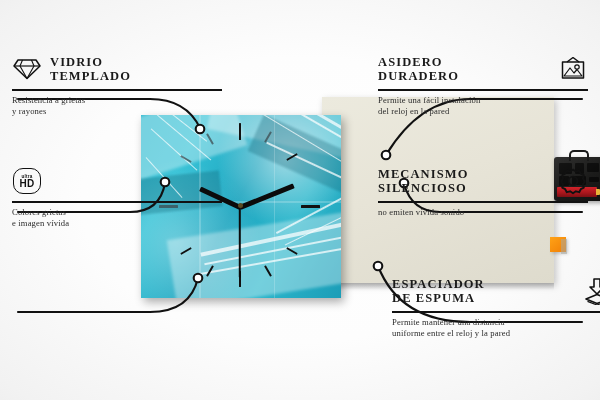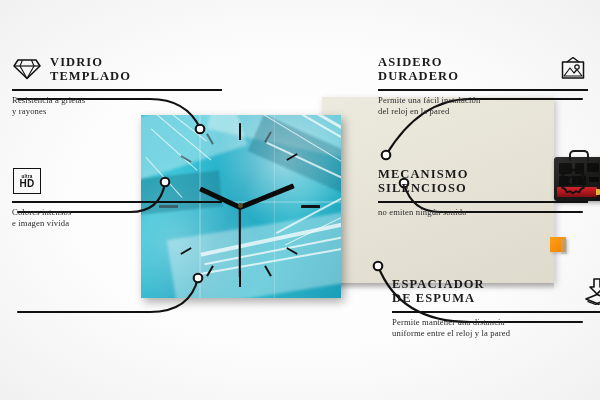--- a/index.html
+++ b/index.html
@@ -29,21 +29,21 @@
   .sub{
     font-family:"Liberation Serif", serif;
     font-size:8.6px;line-height:11px;color:#2b2b2b;letter-spacing:.15px;
   }
   .feat.right .sub{text-align:left;}
   .ico{width:30px;height:30px;flex:0 0 30px;display:flex;align-items:center;justify-content:center;}
   .ico svg{display:block;}
 
   
   .hdbadge{
-    width:26px;height:24px;border:1.6px solid #111;border-radius:0;
+    width:26px;height:24px;border:1.6px solid #111;border-radius:10px;
     display:flex;flex-direction:column;align-items:center;justify-content:center;
     font-family:"Liberation Sans", sans-serif;color:#111;
   }
   .hdbadge .u{font-size:4.6px;font-weight:bold;line-height:5px;letter-spacing:.2px;}
   .hdbadge .h{font-size:10px;font-weight:bold;line-height:10px;letter-spacing:.3px;}
 
   
   #f-vidrio   {left:12px; top:50px;}
   #f-impresion{left:12px; top:162px;}
   #f-bordes   {left:12px; top:272px;}
@@ -233,21 +233,21 @@
   <div class="feat left" id="f-impresion">
     <div class="hdr">
       <span class="ico">
         <span class="hdbadge">
           <span class="u">ultra</span>
           <span class="h">HD</span>
         </span>
       </span>
     </div>
     <div class="rule"></div>
-    <div class="sub">Colores intensos</div>
+    <div class="sub">Colores grietas</div>
     <div class="sub">e imagen vívida</div>
   </div>
 
 
   <div class="feat right" id="f-asidero">
     <div class="hdr">
       <span class="titles" style="flex:1;">
         <span class="t1">ASIDERO</span>
         <span class="t2">DURADERO</span>
       </span>
@@ -276,21 +276,21 @@
       <span class="ico">
         <svg width="28" height="28" viewBox="0 0 28 28">
           <g fill="none" stroke="#111" stroke-width="1.9" stroke-linejoin="round">
             <path d="M14,2.6 l2.9,1.9 3.3,-0.9 1.6,3 3,1.6 -0.9,3.3 1.9,2.9 -1.9,2.9 0.9,3.3 -3,1.6 -1.6,3 -3.3,-0.9 -2.9,1.9 -2.9,-1.9 -3.3,0.9 -1.6,-3 -3,-1.6 0.9,-3.3 -1.9,-2.9 1.9,-2.9 -0.9,-3.3 3,-1.6 1.6,-3 3.3,0.9 Z"></path>
             <circle cx="14" cy="14" r="4.4"></circle>
           </g>
         </svg>
       </span>
     </div>
     <div class="rule"></div>
-    <div class="sub">no emiten ningún sonido</div>
+    <div class="sub">no emiten vívida sonido</div>
   </div>
 
   <div class="feat right" id="f-espaciador">
     <div class="hdr">
       <span class="titles" style="flex:1;">
         <span class="t1">ESPACIADOR</span>
         <span class="t2">DE ESPUMA</span>
       </span>
       <span class="ico">
         <svg width="28" height="28" viewBox="0 0 28 28">

